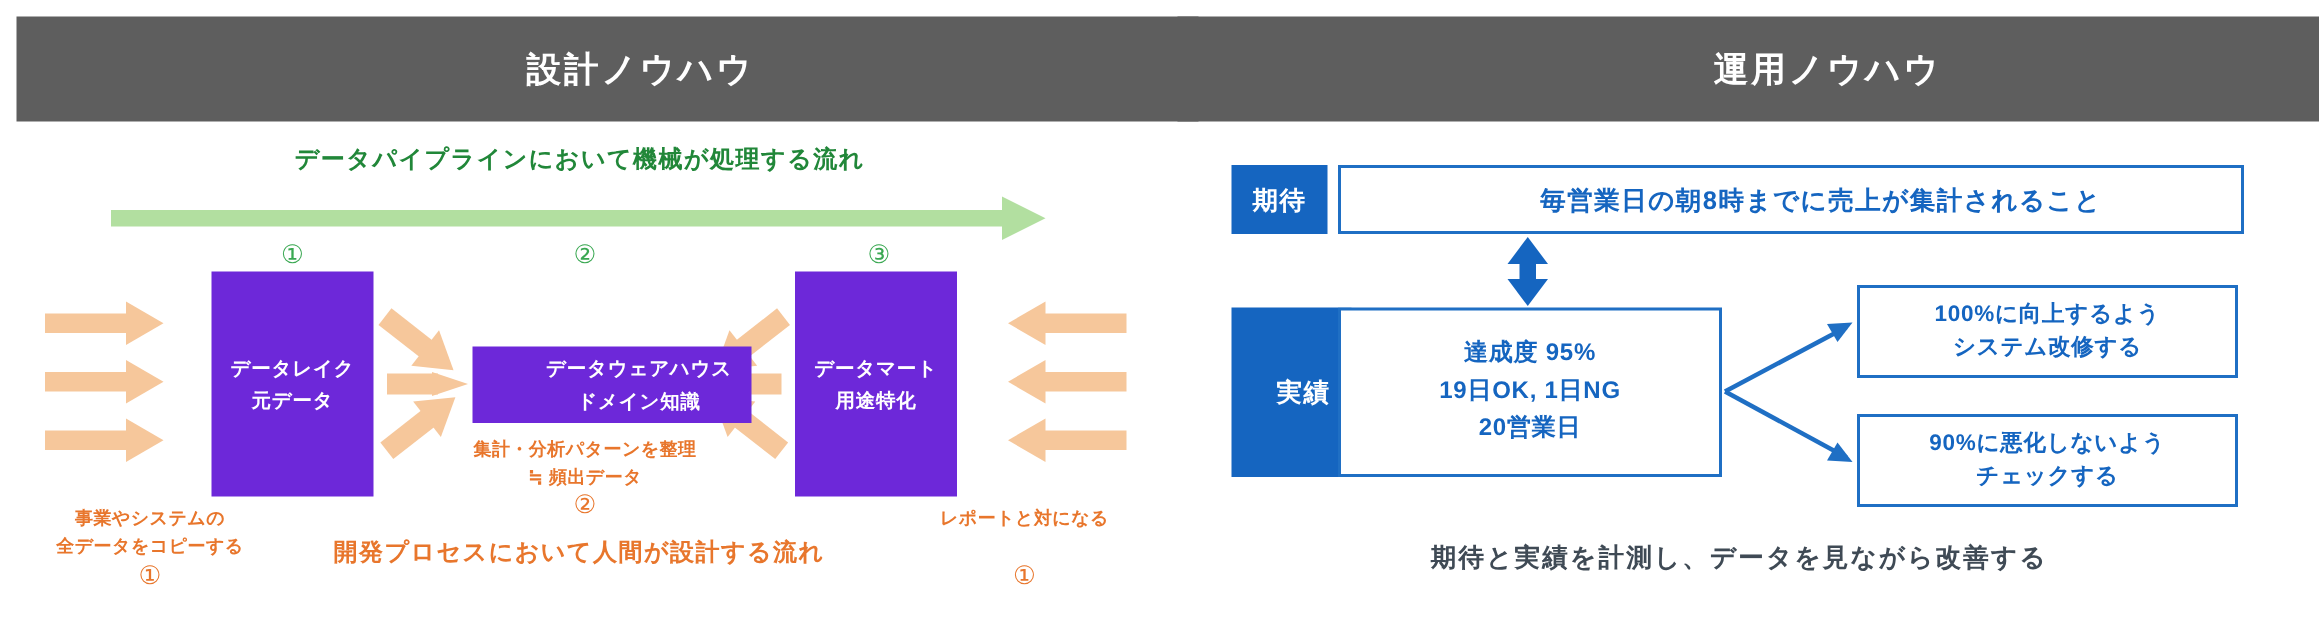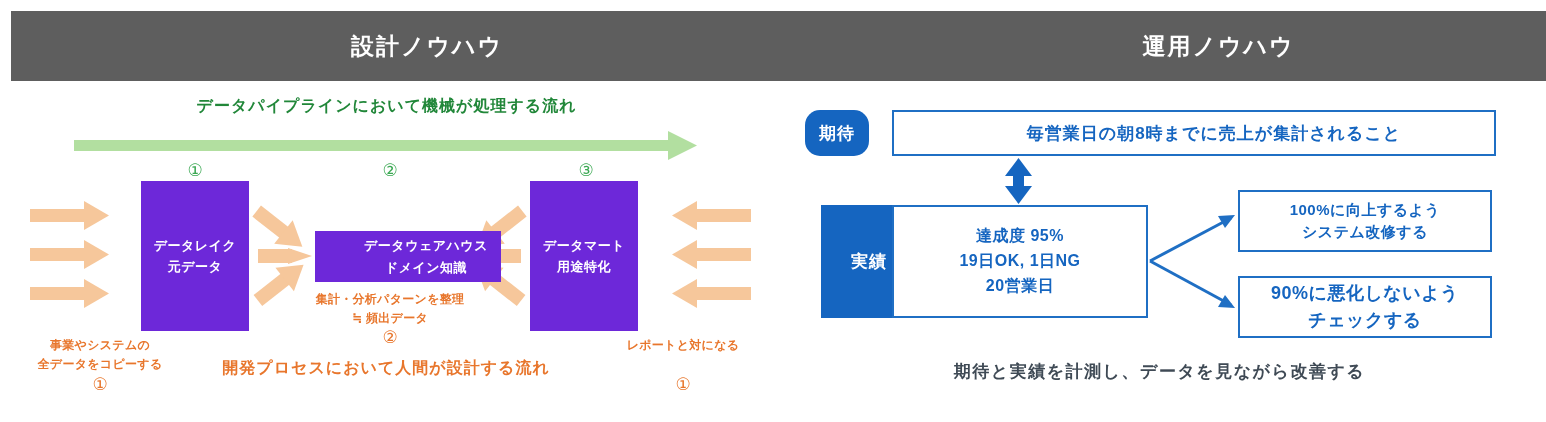--- a/index.html
+++ b/index.html
@@ -95,21 +95,21 @@
     position: absolute;
     background: #1565c0;
     color: #ffffff;
     font-weight: bold;
     font-size: 17px;
     display: flex;
     align-items: center;
     justify-content: center;
     letter-spacing: 1px;
   }
-  #tag-expect { left: 32px; top: 110px; width: 64px; height: 46px; border-radius: 15px; }
+  #tag-expect { left: 48px; top: 110px; width: 64px; height: 46px; }
   #tag-actual { left: 48px; top: 205px; width: 64px; height: 113px; padding-left: 16px; }
 
   .outline-box {
     position: absolute;
     border: 2px solid #1f6fc4;
     background: #ffffff;
     color: #1565c0;
     font-weight: bold;
     display: flex;
     flex-direction: column;
@@ -125,21 +125,21 @@
   #box-actual {
     left: 119px; top: 205px; width: 256px; height: 113px;
     font-size: 16px; line-height: 1.55; letter-spacing: 0.5px;
   }
   #box-improve {
     left: 465px; top: 190px; width: 254px; height: 62px;
     font-size: 15px; line-height: 1.5; letter-spacing: 0.5px;
   }
   #box-monitor {
     left: 465px; top: 276px; width: 254px; height: 62px;
-    font-size: 18px; line-height: 1.5; letter-spacing: 0.5px;
+    font-size: 15px; line-height: 1.5; letter-spacing: 0.5px;
   }
 
   .ops-caption {
     position: absolute;
     left: 0; top: 360px; width: 773px;
     text-align: center;
     color: #3f4a55;
     font-weight: bold;
     font-size: 17px;
     letter-spacing: 1.5px;

